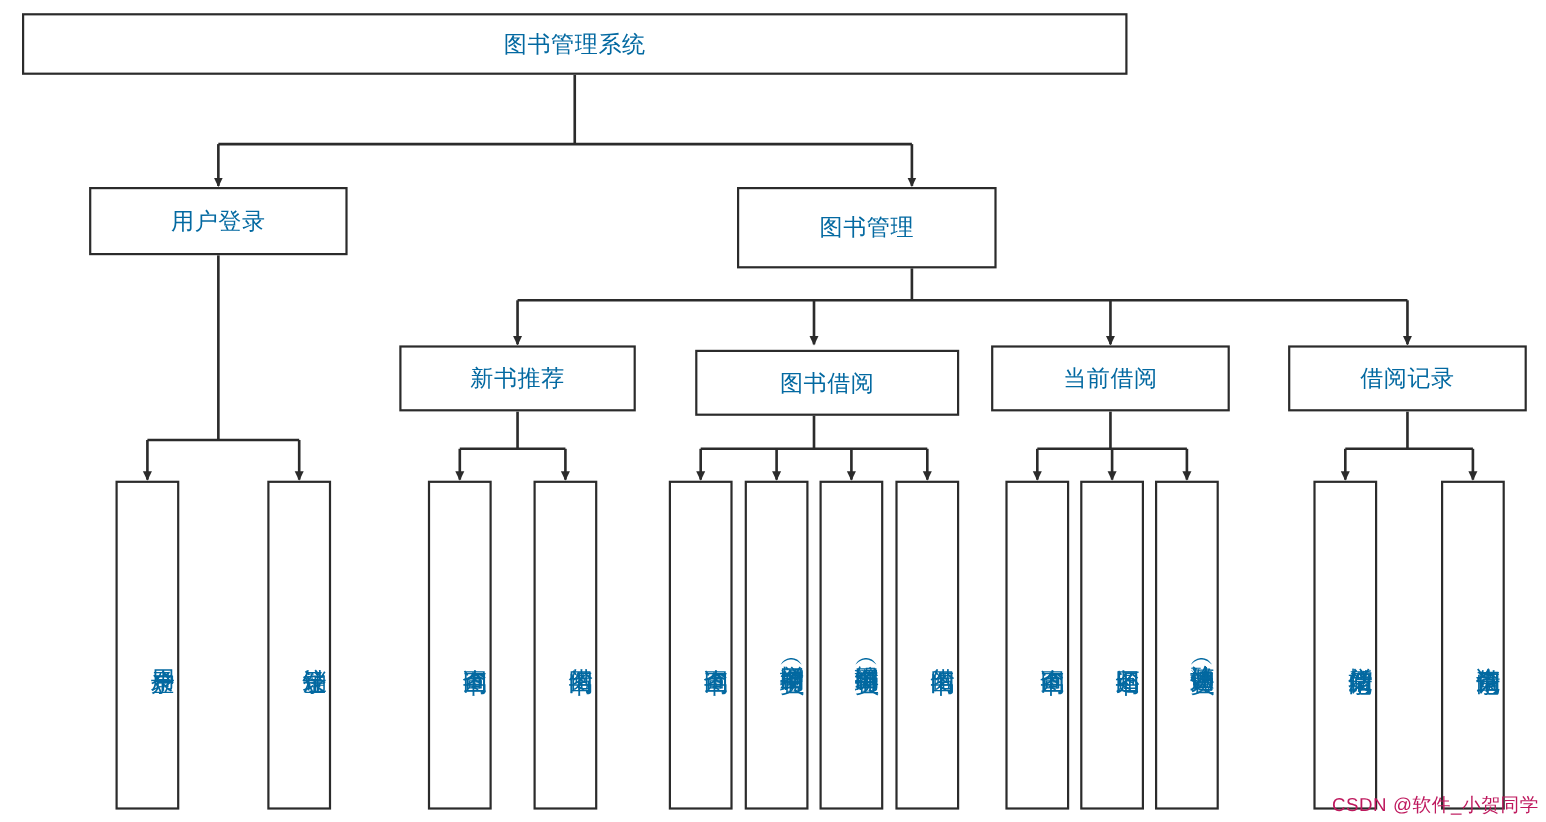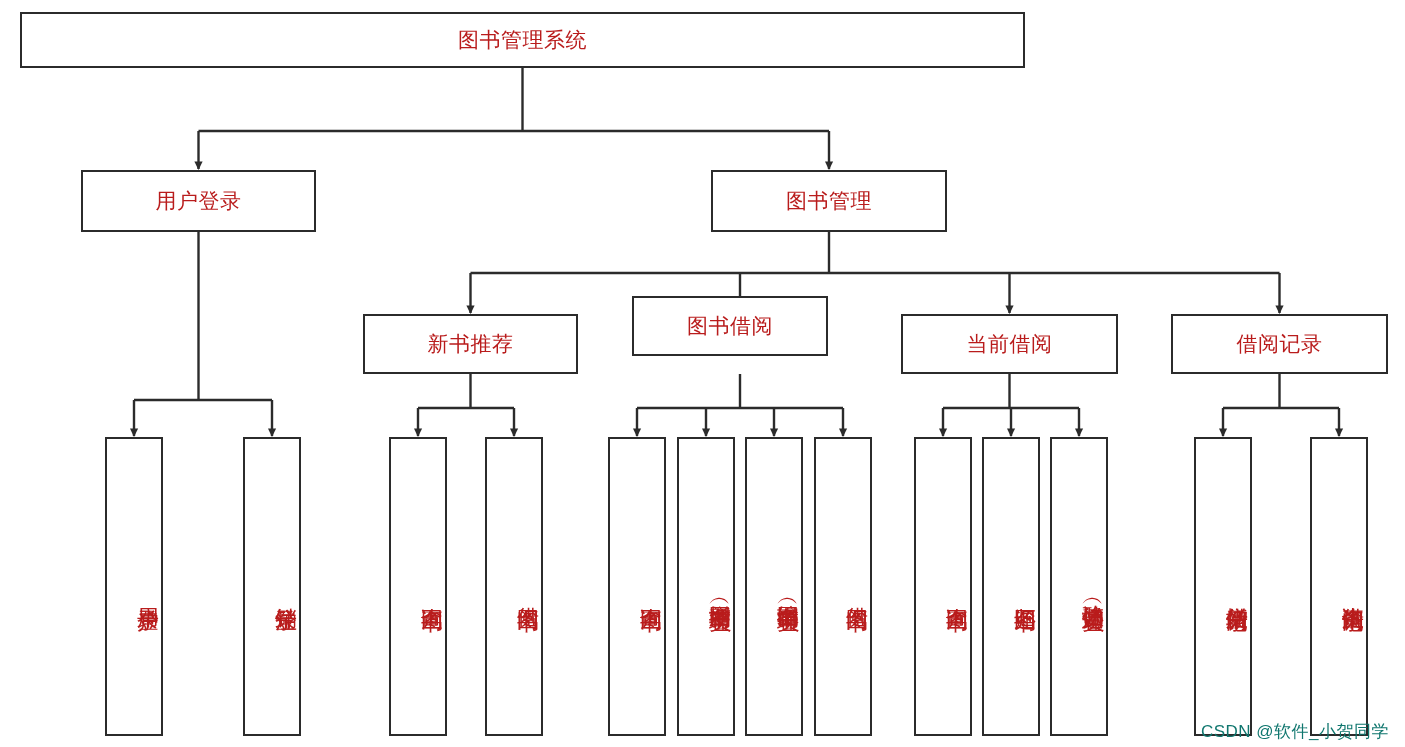--- a/index.html
+++ b/index.html
@@ -26,21 +26,21 @@
     pointer-events: none;
   }
   .node {
     position: absolute;
     box-sizing: border-box;
     border: 2px solid #2b2b2b;
     background: #ffffff;
     display: flex;
     align-items: center;
     justify-content: center;
-    color: #b91c1c;
+    color: #0369a1;
     text-align: center;
   }
   .node.horiz {
     font-size: 21px;
     letter-spacing: 0.5px;
   }
   .node.vert {
     writing-mode: vertical-rl;
     text-orientation: upright;
     font-size: 22px;
@@ -52,24 +52,24 @@
   }
   .node .label {
     display: block;
   }
   .node.vert .label {
     writing-mode: vertical-rl;
     text-orientation: upright;
   }
   #watermark {
     position: absolute;
-    right: 16px;
+    right: 6px;
     bottom: 4px;
     font-size: 17px;
-    color: #0f766e;
+    color: #be185d;
     letter-spacing: 0.5px;
     white-space: nowrap;
   }
 </style>
 </head>
 <body>
 
 <div id="canvas">
 
   <svg id="edges" viewBox="0 0 1405 747" xmlns="http://www.w3.org/2000/svg">
@@ -116,29 +116,29 @@
   </svg>
 
   <div class="node horiz" style="left: 20px; top: 12px; width: 1005px; height: 56px;">
       <span class="label">图书管理系统</span>
     </div>
 
   <div class="node horiz" style="left: 81px; top: 170px; width: 235px; height: 62px;">
       <span class="label">用户登录</span>
     </div>
 
-  <div class="node horiz" style="left: 711px; top: 170px; width: 236px; height: 62px;">
+  <div class="node horiz" style="left: 670px; top: 170px; width: 236px; height: 74px;">
       <span class="label">图书管理</span>
     </div>
 
   <div class="node horiz" style="left: 363px; top: 314px; width: 215px; height: 60px; text-align: center;">
       <span class="label">新书推荐</span>
     </div>
 
-  <div class="node horiz" style="left: 632px; top: 296px; width: 196px; height: 60px; font-family: Liberation Serif, serif;">
+  <div class="node horiz" style="left: 632px; top: 318px; width: 240px; height: 60px; font-family: Liberation Serif, serif;">
       <span class="label">图书借阅</span>
     </div>
 
   <div class="node horiz" style="left: 1171px; top: 314px; width: 217px; height: 60px;">
       <span class="label">借阅记录</span>
     </div>
 
   <div class="node horiz" style="left: 901px; top: 314px; width: 217px; height: 60px;">
       <span class="label">当前借阅</span>
     </div>

